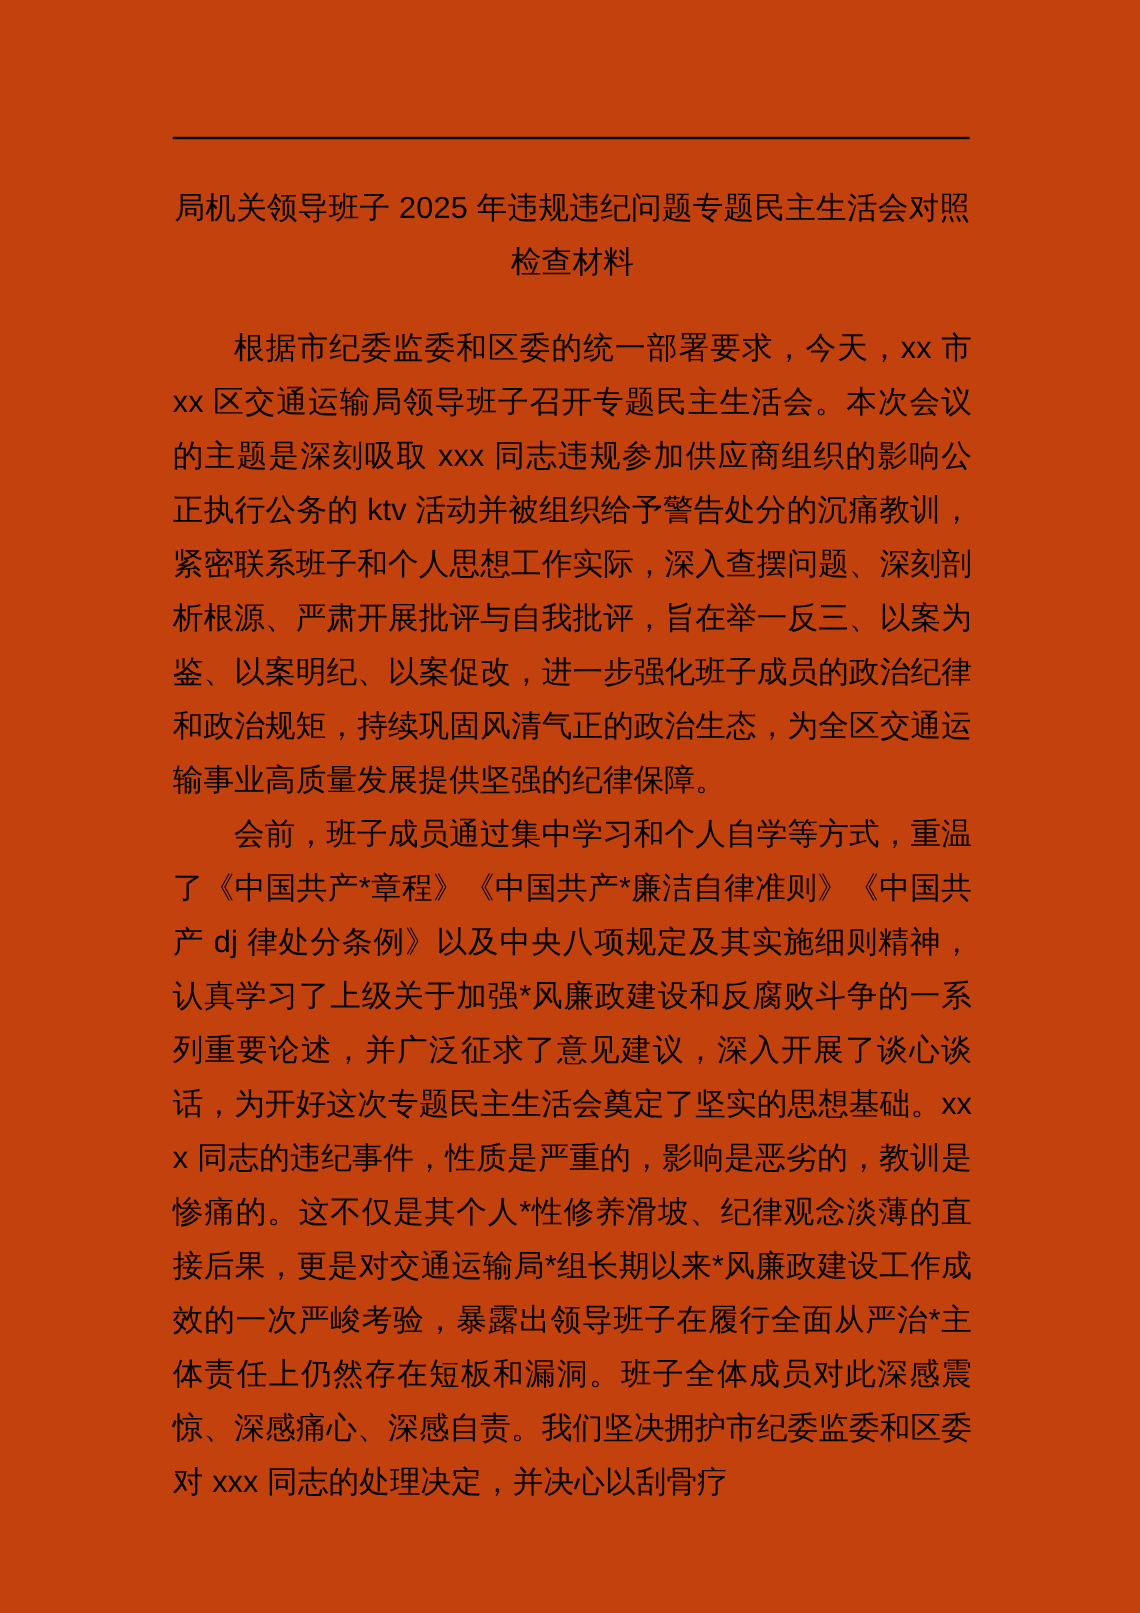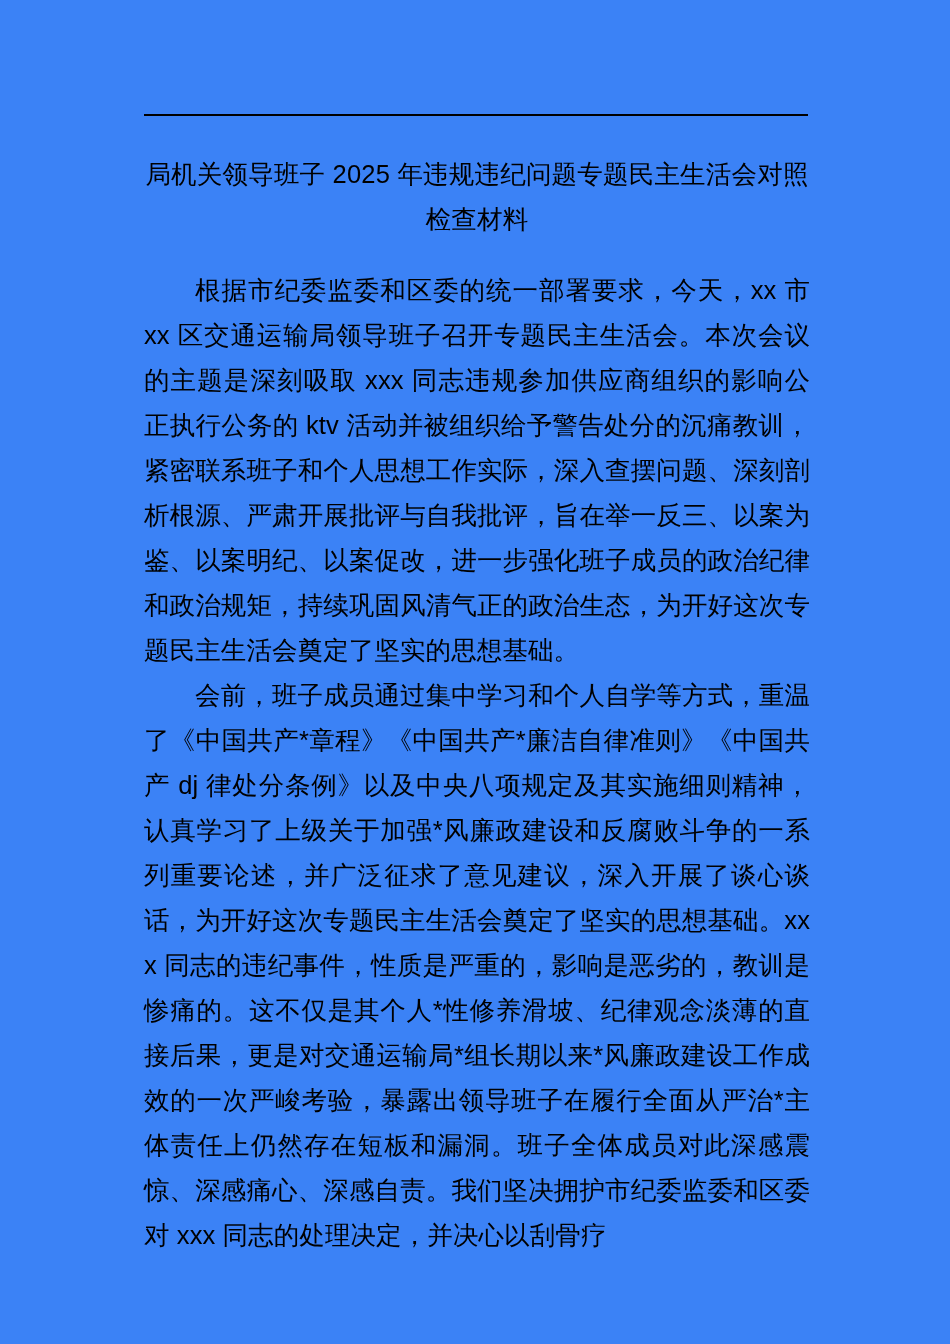--- a/index.html
+++ b/index.html
@@ -14,21 +14,21 @@
     color: #000000;
     overflow: hidden;
     position: relative;
   }
   .page {
     position: absolute;
     left: 0;
     top: 0;
     width: 950px;
     height: 1344px;
-    background: #3b82f6;
+    background: #c2410c;
   }
   .header-rule {
     position: absolute;
     left: 144px;
     top: 114px;
     width: 664px;
     height: 2px;
     background: #000000;
   }
   .content {
@@ -64,19 +64,19 @@
 <body>
 
 <div class="page">
 
   <div class="header-rule"></div>
 
   <div class="content">
 
     <h1 class="doc-title">局机关领导班子 2025 年违规违纪问题专题民主生活会对照检查材料</h1>
 
-    <p class="para">根据市纪委监委和区委的统一部署要求，今天，xx 市 xx 区交通运输局领导班子召开专题民主生活会。本次会议的主题是深刻吸取 xxx 同志违规参加供应商组织的影响公正执行公务的 ktv 活动并被组织给予警告处分的沉痛教训，紧密联系班子和个人思想工作实际，深入查摆问题、深刻剖析根源、严肃开展批评与自我批评，旨在举一反三、以案为鉴、以案明纪、以案促改，进一步强化班子成员的政治纪律和政治规矩，持续巩固风清气正的政治生态，为开好这次专题民主生活会奠定了坚实的思想基础。</p>
+    <p class="para">根据市纪委监委和区委的统一部署要求，今天，xx 市 xx 区交通运输局领导班子召开专题民主生活会。本次会议的主题是深刻吸取 xxx 同志违规参加供应商组织的影响公正执行公务的 ktv 活动并被组织给予警告处分的沉痛教训，紧密联系班子和个人思想工作实际，深入查摆问题、深刻剖析根源、严肃开展批评与自我批评，旨在举一反三、以案为鉴、以案明纪、以案促改，进一步强化班子成员的政治纪律和政治规矩，持续巩固风清气正的政治生态，为全区交通运输事业高质量发展提供坚强的纪律保障。</p>
 
     <p class="para">会前，班子成员通过集中学习和个人自学等方式，重温了《中国共产*章程》《中国共产*廉洁自律准则》《中国共产 dj 律处分条例》以及中央八项规定及其实施细则精神，认真学习了上级关于加强*风廉政建设和反腐败斗争的一系列重要论述，并广泛征求了意见建议，深入开展了谈心谈话，为开好这次专题民主生活会奠定了坚实的思想基础。xxx 同志的违纪事件，性质是严重的，影响是恶劣的，教训是惨痛的。这不仅是其个人*性修养滑坡、纪律观念淡薄的直接后果，更是对交通运输局*组长期以来*风廉政建设工作成效的一次严峻考验，暴露出领导班子在履行全面从严治*主体责任上仍然存在短板和漏洞。班子全体成员对此深感震惊、深感痛心、深感自责。我们坚决拥护市纪委监委和区委对 xxx 同志的处理决定，并决心以刮骨疗</p>
 
   </div>
 
 </div>
 
 </body></html>

